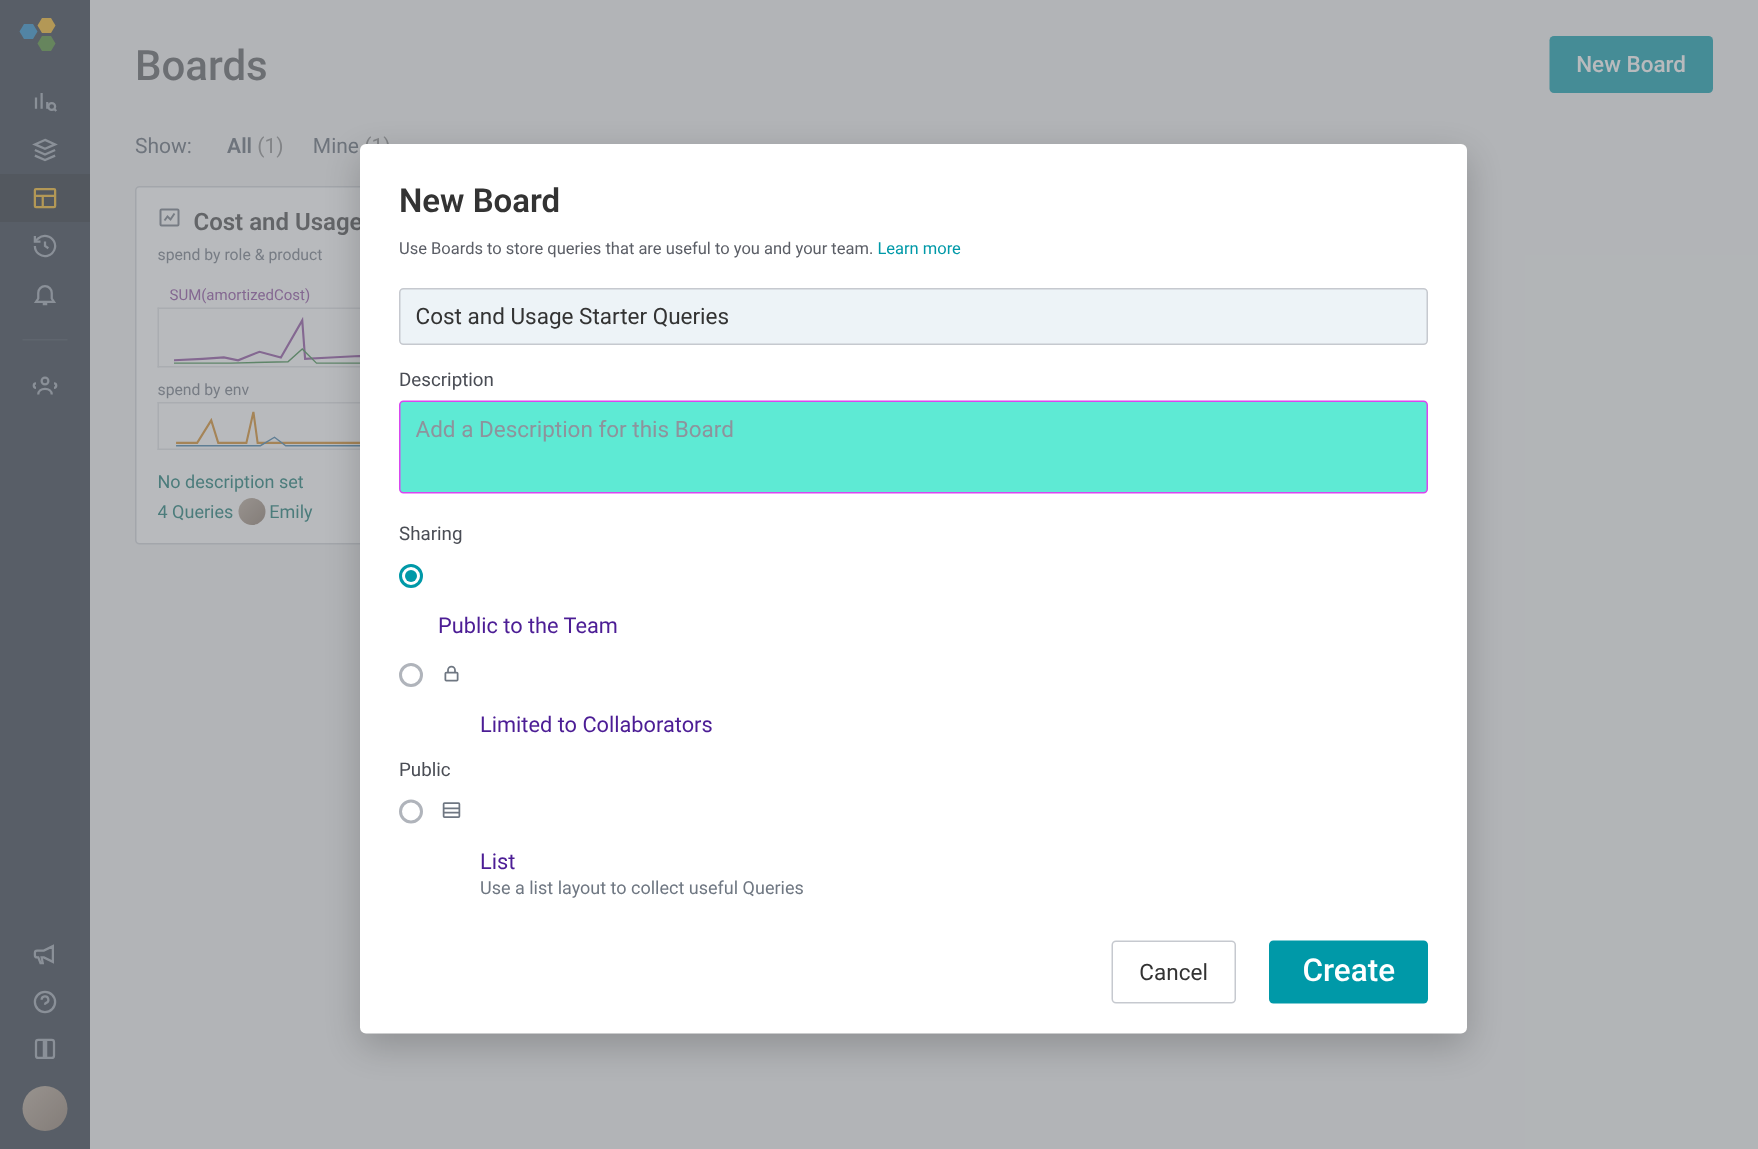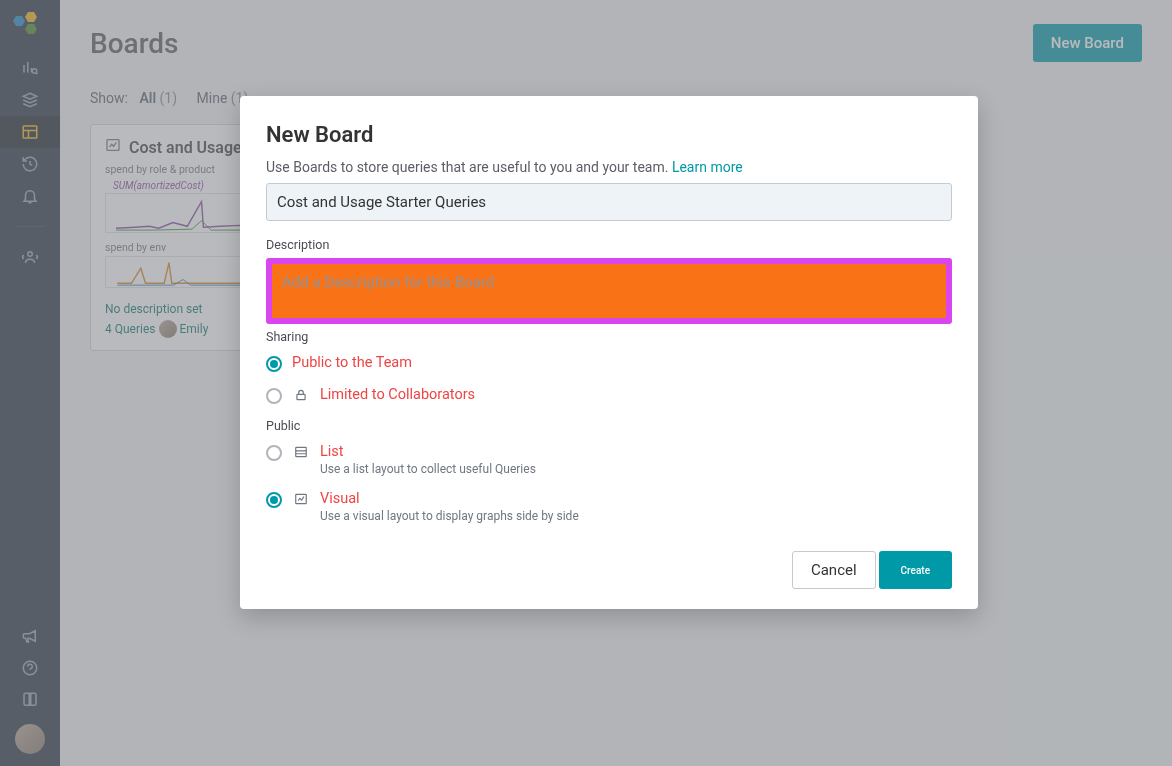--- a/index.html
+++ b/index.html
@@ -129,21 +129,21 @@
       font-size: 15px;
       font-weight: 500;
       border-radius: 3px;
       cursor: pointer;
     }
     .filters {
       font-size: 14px;
       color: #5b6470;
       margin-bottom: 18px;
     }
-    .filters .f-label { margin-right: 8px; color: #5b6470;}
+    .filters .f-label { margin-right: 20px; color: #5b6470;}
     .filters .f-item { margin-right: 16px; color: #5b6470; cursor: pointer;}
     .filters .f-item.active { font-weight: 600; }
     .filters .count { color: #888; font-weight: 400;}
     
     
     .card {
       width: 260px;
       border: 1px solid #d0d3d7;
       border-radius: 3px;
       background: #fff;
@@ -167,22 +167,21 @@
       padding: 4px 14px 0 14px;
     }
     .mini-chart-label {
       font-size: 10.5px;
       color: #6f7782;
     }
     .mini-chart-series {
       font-size: 10px;
       color: #8c4a9e;
       padding-left: 8px;
-      margin-top: 4px;
-      font-style: italic;
+      margin-top: 16px;
     }
     .mini-svg {
       width: 100%;
       height: 40px;
       border-top: 1px solid #e0e2e5;
       border-left: 1px solid #e0e2e5;
       border-bottom: 1px solid #e0e2e5;
       margin-top: 2px;
     }
     .mini-svg2 { height: 32px; }
@@ -222,52 +221,52 @@
       box-shadow: 0 8px 24px rgba(0,0,0,0.2);
       padding: 26px 26px 20px 26px;
     }
     .modal-title {
       font-size: 22px;
       font-weight: 600;
       color: #333;
       margin-bottom: 12px;
     }
     .modal-desc {
-      font-size: 14px;
+      font-size: 11px;
       color: #5b5e66;
-      margin-bottom: 8px;
+      margin-bottom: 20px;
     }
     .modal-desc a { color: #0099a8; text-decoration: none;}
     .form-label {
       font-size: 12.5px;
       color: #4a4d55;
       margin-bottom: 6px;
     }
     .text-input {
       width: 100%;
       border: 1px solid #c6c9cf;
       background: #edf3f7;
       padding: 9px 10px;
       font-size: 15px;
       color: #333;
       border-radius: 3px;
       margin-bottom: 16px;
     }
     .textarea {
       width: 100%;
       min-height: 62px;
-      border: 6px solid #d946ef;
-      background: #f97316;
+      border: 1px solid #d946ef;
+      background: #5eead4;
       padding: 9px 10px;
       font-size: 15px;
       color: #333;
       border-radius: 3px;
       resize: none;
       font-family: inherit;
-      margin-bottom: 1px;
+      margin-bottom: 16px;
     }
     .textarea::placeholder { color: #8e939c;}
     .section-label {
       font-size: 12.5px;
       color: #4a4d55;
       margin-bottom: 10px;
     }
     .radio-row {
       display: flex;
       align-items: flex-start;
@@ -299,48 +298,49 @@
       display: flex;
       justify-content: center;
       margin-top: 2px;
     }
     .radio-content {
       display: flex;
       flex-direction: column;
     }
     .radio-title {
       font-size: 14.5px;
-      color: #ef4444;
+      color: #4c1d95;
+      margin-top: 35px;
     }
     .radio-sub {
       font-size: 12px;
       color: #6f7782;
       margin-top: 2px;
     }
     .modal-actions {
       display: flex;
       justify-content: flex-end;
-      gap: 3px;
+      gap: 22px;
       margin-top: 28px;
     }
     .btn-cancel {
       background: #fff;
       border: 1px solid #c6c9cf;
       color: #333;
       padding: 9px 18px;
       font-size: 15px;
       border-radius: 3px;
       cursor: pointer;
     }
     .btn-create {
       background: #0099a8;
       border: none;
       color: #fff;
       padding: 9px 22px;
-      font-size: 10px;
+      font-size: 21px;
       font-weight: 500;
       border-radius: 3px;
       cursor: pointer;
     }
   </style>
 </head>
 <body>
 
 <div class="sidebar">
   <div class="logo-wrap">
@@ -510,33 +510,18 @@
       <svg width="14" height="14" viewBox="0 0 24 24" fill="none" stroke="currentColor" stroke-width="2">
           <rect x="3" y="4" width="18" height="16" rx="1"></rect>
           <path d="M3 10h18M3 15h18"></path>
         </svg>
     </span>
     <div class="radio-content">
       <span class="radio-title">List</span>
       <span class="radio-sub">Use a list layout to collect useful Queries</span>
     </div>
   </div>
-  <div class="radio-row">
-    <span class="radio">
-        <span class="dot"></span>
-      </span>
-    <span class="radio-icon">
-      <svg width="14" height="14" viewBox="0 0 24 24" fill="none" stroke="currentColor" stroke-width="2">
-          <rect x="3" y="4" width="18" height="16" rx="1"></rect>
-          <path d="M7 15l3-4 3 3 4-6"></path>
-        </svg>
-    </span>
-    <div class="radio-content">
-      <span class="radio-title">Visual</span>
-      <span class="radio-sub">Use a visual layout to display graphs side by side</span>
-    </div>
-  </div>
 
   <div class="modal-actions">
     <button class="btn-cancel">Cancel</button>
     <button class="btn-create">Create</button>
   </div>
 </div>
 
 </body></html>

